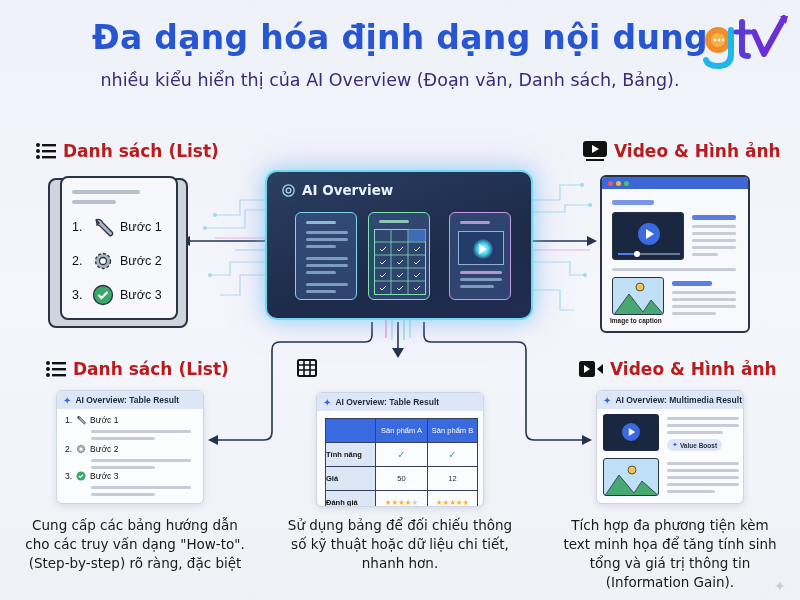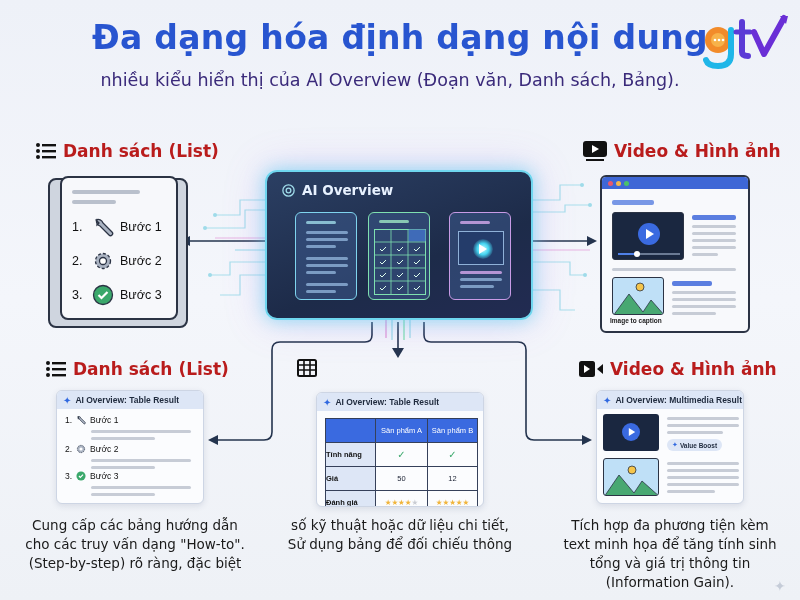--- a/index.html
+++ b/index.html
@@ -377,22 +377,23 @@
     </tr>
     <tr>
       <td class="rh">Đánh giá</td>
       <td><span class="stars-on">★★★★</span><span class="stars-off">★</span></td>
       <td><span class="stars-on">★★★★★</span></td>
     </tr>
   </tbody>
     </table>
 </div>
 <div class="abs desc" style="left:275px;width:250px;top:516px;">
+  <div>Sử dụng bảng để đối chiếu thông</div>
   <div>số kỹ thuật hoặc dữ liệu chi tiết,</div>
-  <div>Sử dụng bảng để đối chiếu thông</div>
+  <div>nhanh hơn.</div>
 </div>
 
 <div class="abs sec-head" style="left:579px;top:359px;">
   <svg width="24" height="16" viewBox="0 0 24 16">
       <rect x="0" y="0" width="16" height="16" rx="2.5" fill="#111"></rect>
       <path d="M5 4 L11 8 L5 12 Z" fill="#fff"></path>
       <path d="M18 8 L24 3 V13 Z" fill="#111"></path>
     </svg>
   <span>Video &amp; Hình ảnh</span>
 </div>

